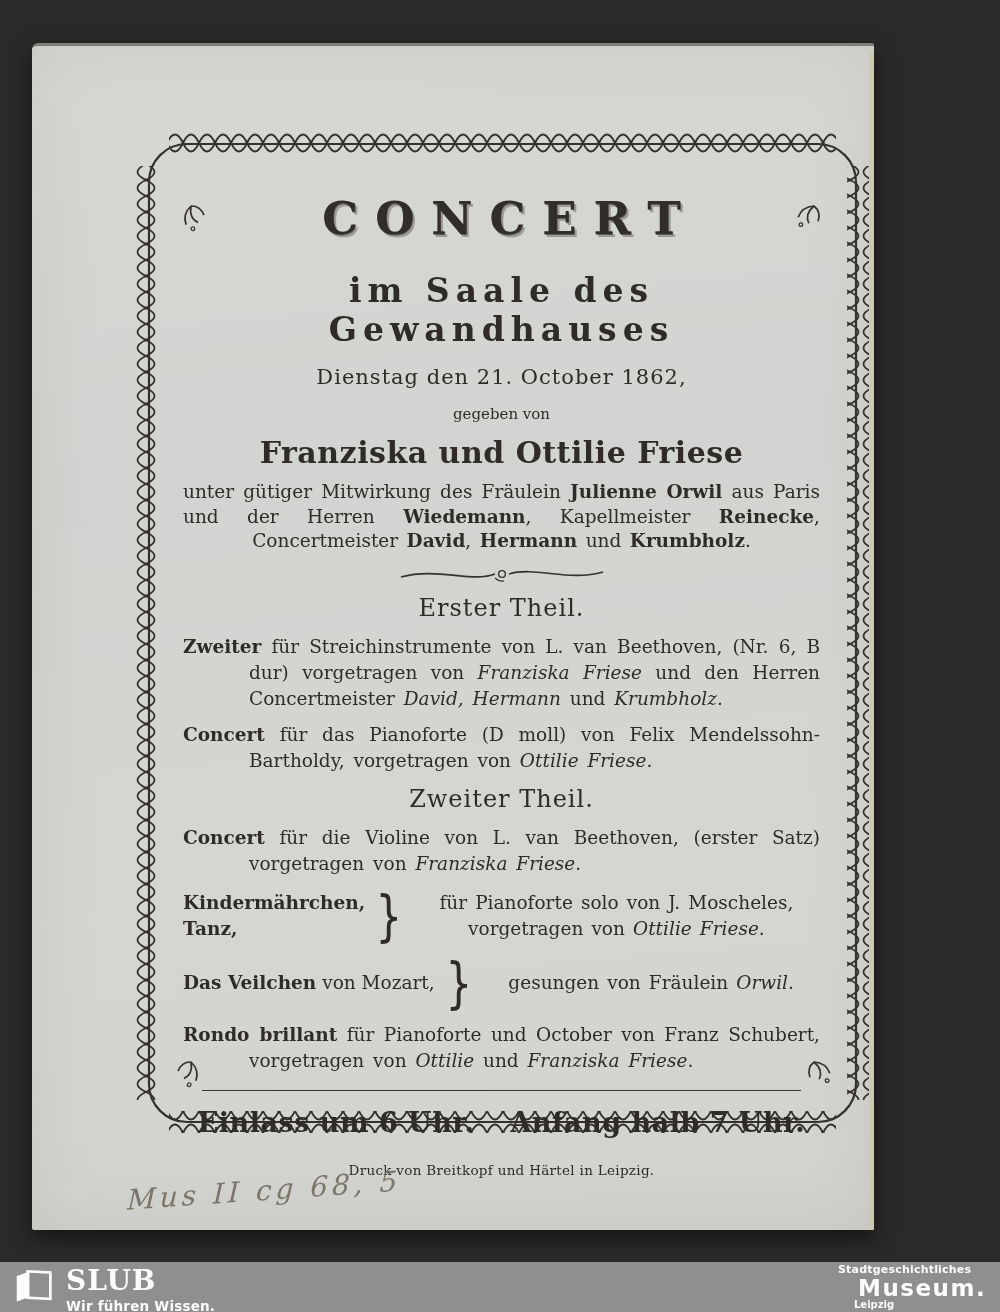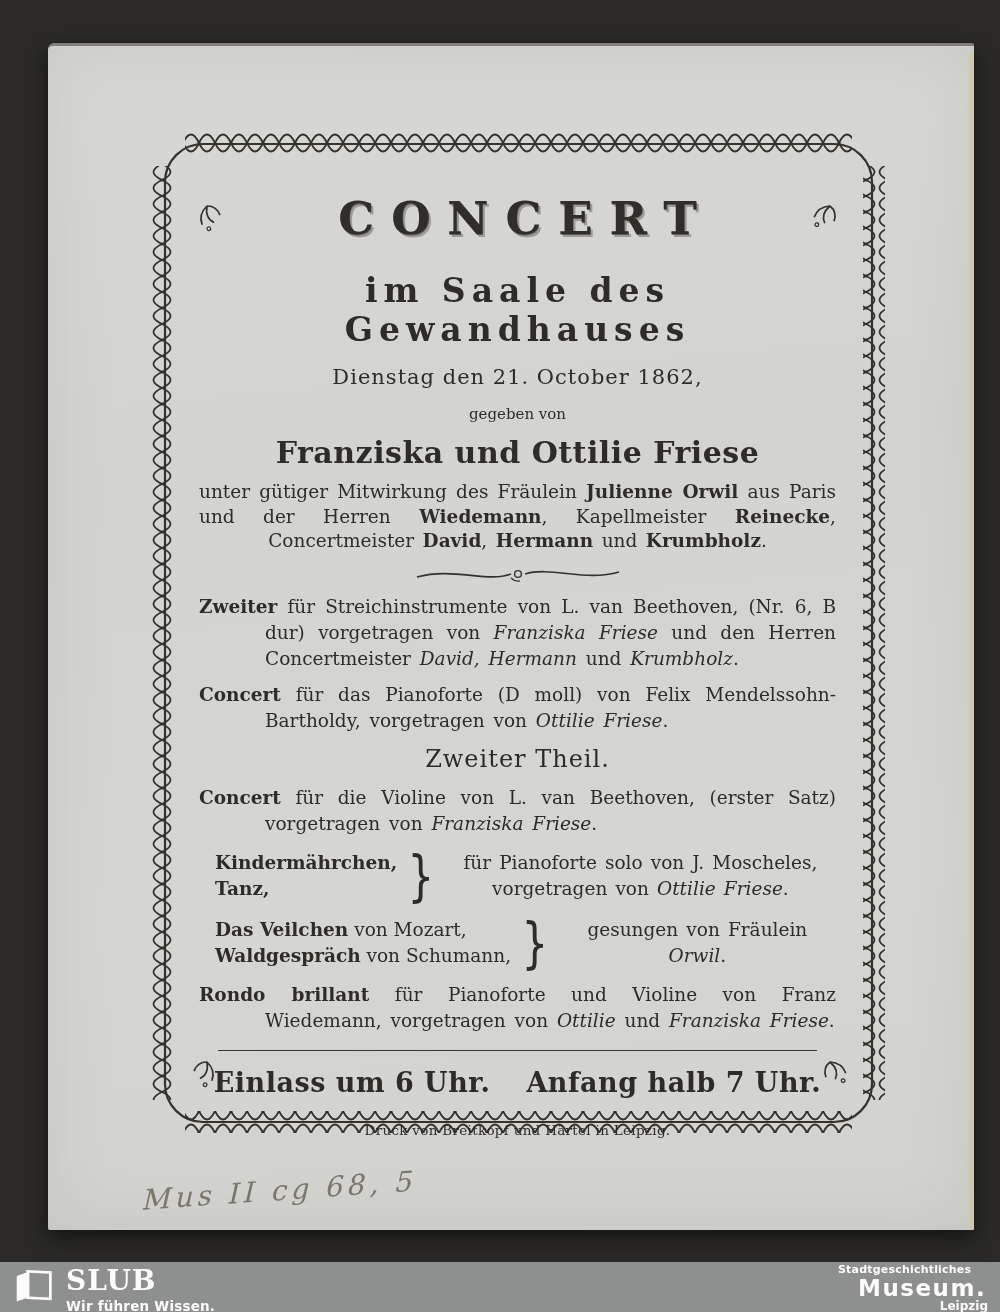--- a/index.html
+++ b/index.html
@@ -3,21 +3,21 @@
 <meta charset="utf-8">
 <style>
   html,body{margin:0;padding:0;}
   body{
     width:1000px;height:1312px;position:relative;overflow:hidden;
     background:#2b2a28;
     font-family:"DejaVu Serif","Liberation Serif",serif;
   }
   
   .paper{
-    position:absolute;left:48px;top:43px;width:926px;height:1184px;
+    position:absolute;left:32px;top:43px;width:842px;height:1184px;
     background:linear-gradient(175deg,#d7d7d4 0%,#d3d4d1 35%,#d5d5d2 70%,#d2d2cf 100%);
     box-shadow:0 8px 22px rgba(0,0,0,.55), inset 0 0 70px rgba(90,85,70,.10);
     border-top:3px solid rgba(60,56,48,.55);
     border-radius:6px 2px 2px 2px;
     color:#2f2c27;
   }
   .paper-edge{
     position:absolute;right:0;top:6px;bottom:0;width:5px;
     background:#cfc7a8;opacity:.75;
   }
@@ -54,21 +54,21 @@
   .prog-item{
     font-size:18.5px;line-height:1.4;text-align:justify;
     padding-left:66px;text-indent:-66px;word-spacing:.16em;
     margin:0 0 11px;
   }
   .brace-item{
     display:flex;align-items:center;text-align:left;text-indent:0;padding-left:0;
     margin:0 0 11px;font-size:18.5px;line-height:1.4;
   }
   .brace-left{flex:0 0 auto;}
-  .brace-left div{white-space:nowrap;margin-left:16px;}
+  .brace-left div{white-space:nowrap;}
   .brace-glyph{
     flex:0 0 auto;font-family:"DejaVu Sans",sans-serif;font-size:56px;
     line-height:1;transform:scaleX(.75);margin:0 6px 0 6px;font-weight:normal;
   }
   .brace-right{flex:1 1 auto;text-align:center;word-spacing:.12em;}
   .b{font-weight:bold;}
   .i{font-style:italic;}
   .rule{
     border:none;border-top:1.6px solid #3a362f;width:94%;margin:16px auto 16px;
   }
@@ -88,21 +88,21 @@
     background:#8e908f;color:#fbfbfa;
     font-family:"DejaVu Sans","Liberation Sans",sans-serif;
   }
   .slub{position:absolute;left:14px;top:5px;display:flex;}
   .slub-icon{width:40px;height:40px;margin-right:12px;}
   .slub-name{font-size:28px;font-weight:bold;line-height:1;font-family:"DejaVu Serif",serif;letter-spacing:1px;}
   .slub-tagline{font-size:13.5px;font-weight:bold;margin-top:3px;letter-spacing:.2px;}
   .museum{position:absolute;right:12px;top:2px;width:150px;line-height:1.05;}
   .museum-line1{font-size:11px;font-weight:bold;letter-spacing:.2px;}
   .museum-line2{font-size:23px;font-weight:bold;letter-spacing:1.5px;margin-left:20px;}
-  .museum-line3{font-size:12px;font-weight:bold;margin-left:16px;text-align:right;}
+  .museum-line3{font-size:10px;font-weight:bold;margin-left:16px;}
 </style>
 </head>
 <body>
 
 <div class="paper">
   <div class="paper-edge"></div>
 
   <div class="frame">
 
     <svg class="chain" width="735" height="1002" viewBox="0 0 735 1002" fill="none" xmlns="http://www.w3.org/2000/svg">
@@ -144,47 +144,47 @@
       <div class="performers">Franziska und Ottilie Friese</div>
       <div class="intro"><span>unter gütiger Mitwirkung des Fräulein </span><span class="b">Julienne Orwil</span><span> aus Paris und der Herren </span><span class="b">Wiedemann</span><span>, Kapellmeister </span><span class="b">Reinecke</span><span>, Concertmeister </span><span class="b">David</span><span>, </span><span class="b">Hermann</span><span> und </span><span class="b">Krumbholz</span><span>.</span></div>
 
       <svg class="divider" width="210" height="22" viewBox="0 0 210 22" fill="none" xmlns="http://www.w3.org/2000/svg">
         <path d="M4 13 C40 3 75 19 98 10" stroke="#35312b" stroke-width="1.6"></path>
         <circle cx="105" cy="10" r="3.4" stroke="#35312b" stroke-width="1.4"></circle>
         <path d="M112 10 C138 2 172 18 206 8" stroke="#35312b" stroke-width="1.6"></path>
         <path d="M98 14 q4 4 9 3" stroke="#35312b" stroke-width="1.2"></path>
       </svg>
 
+      <div class="section-heading">Erster Theil.</div>
 
       <div class="prog-item"><span class="b">Zweiter</span><span> für Streichinstrumente von L. van Beethoven, (Nr. 6, B dur) vorgetragen von </span><span class="i">Franziska Friese</span><span> und den Herren Concertmeister </span><span class="i">David, Hermann</span><span> und </span><span class="i">Krumbholz</span><span>.</span></div>
       <div class="prog-item"><span class="b">Concert</span><span> für das Pianoforte (D moll) von Felix Mendelssohn-Bartholdy, vorgetragen von </span><span class="i">Ottilie Friese</span><span>.</span></div>
 
       <div class="section-heading">Zweiter Theil.</div>
 
       <div class="prog-item"><span class="b">Concert</span><span> für die Violine von L. van Beethoven, (erster Satz) vorgetragen von </span><span class="i">Franziska Friese</span><span>.</span></div>
 
       <div class="brace-item">
         <div class="brace-left">
           <div><span class="b">Kindermährchen,</span></div>
           <div><span class="b">Tanz,</span></div>
         </div>
         <div class="brace-glyph">}</div>
         <div class="brace-right"><span>für Pianoforte solo von J. Moscheles, vorgetragen von </span><span class="i">Ottilie Friese</span><span>.</span></div>
       </div>
 
       <div class="brace-item">
         <div class="brace-left">
           <div><span class="b">Das Veilchen</span><span> von Mozart,</span></div>
-          <div><span class="b">Waldgespräch</span><span> von Schumann,</span></div>
         </div>
         <div class="brace-glyph">}</div>
         <div class="brace-right"><span>gesungen von Fräulein </span><span class="i">Orwil</span><span>.</span></div>
       </div>
 
-      <div class="prog-item"><span class="b">Rondo brillant</span><span> für Pianoforte und Violine von Franz Wiedemann, vorgetragen von </span><span class="i">Ottilie</span><span> und </span><span class="i">Franziska Friese</span><span>.</span></div>
+      <div class="prog-item"><span class="b">Rondo brillant</span><span> für Pianoforte und October von Franz Schubert, vorgetragen von </span><span class="i">Ottilie</span><span> und </span><span class="i">Franziska Friese</span><span>.</span></div>
 
       <hr class="rule">
 
       <div class="admission">
         <span>Einlass  um 6 Uhr.</span><span class="gap"></span><span>Anfang halb 7 Uhr.</span>
       </div>
 
       <div class="printer">Druck von Breitkopf und Härtel in Leipzig.</div>
     </div>
   </div>

